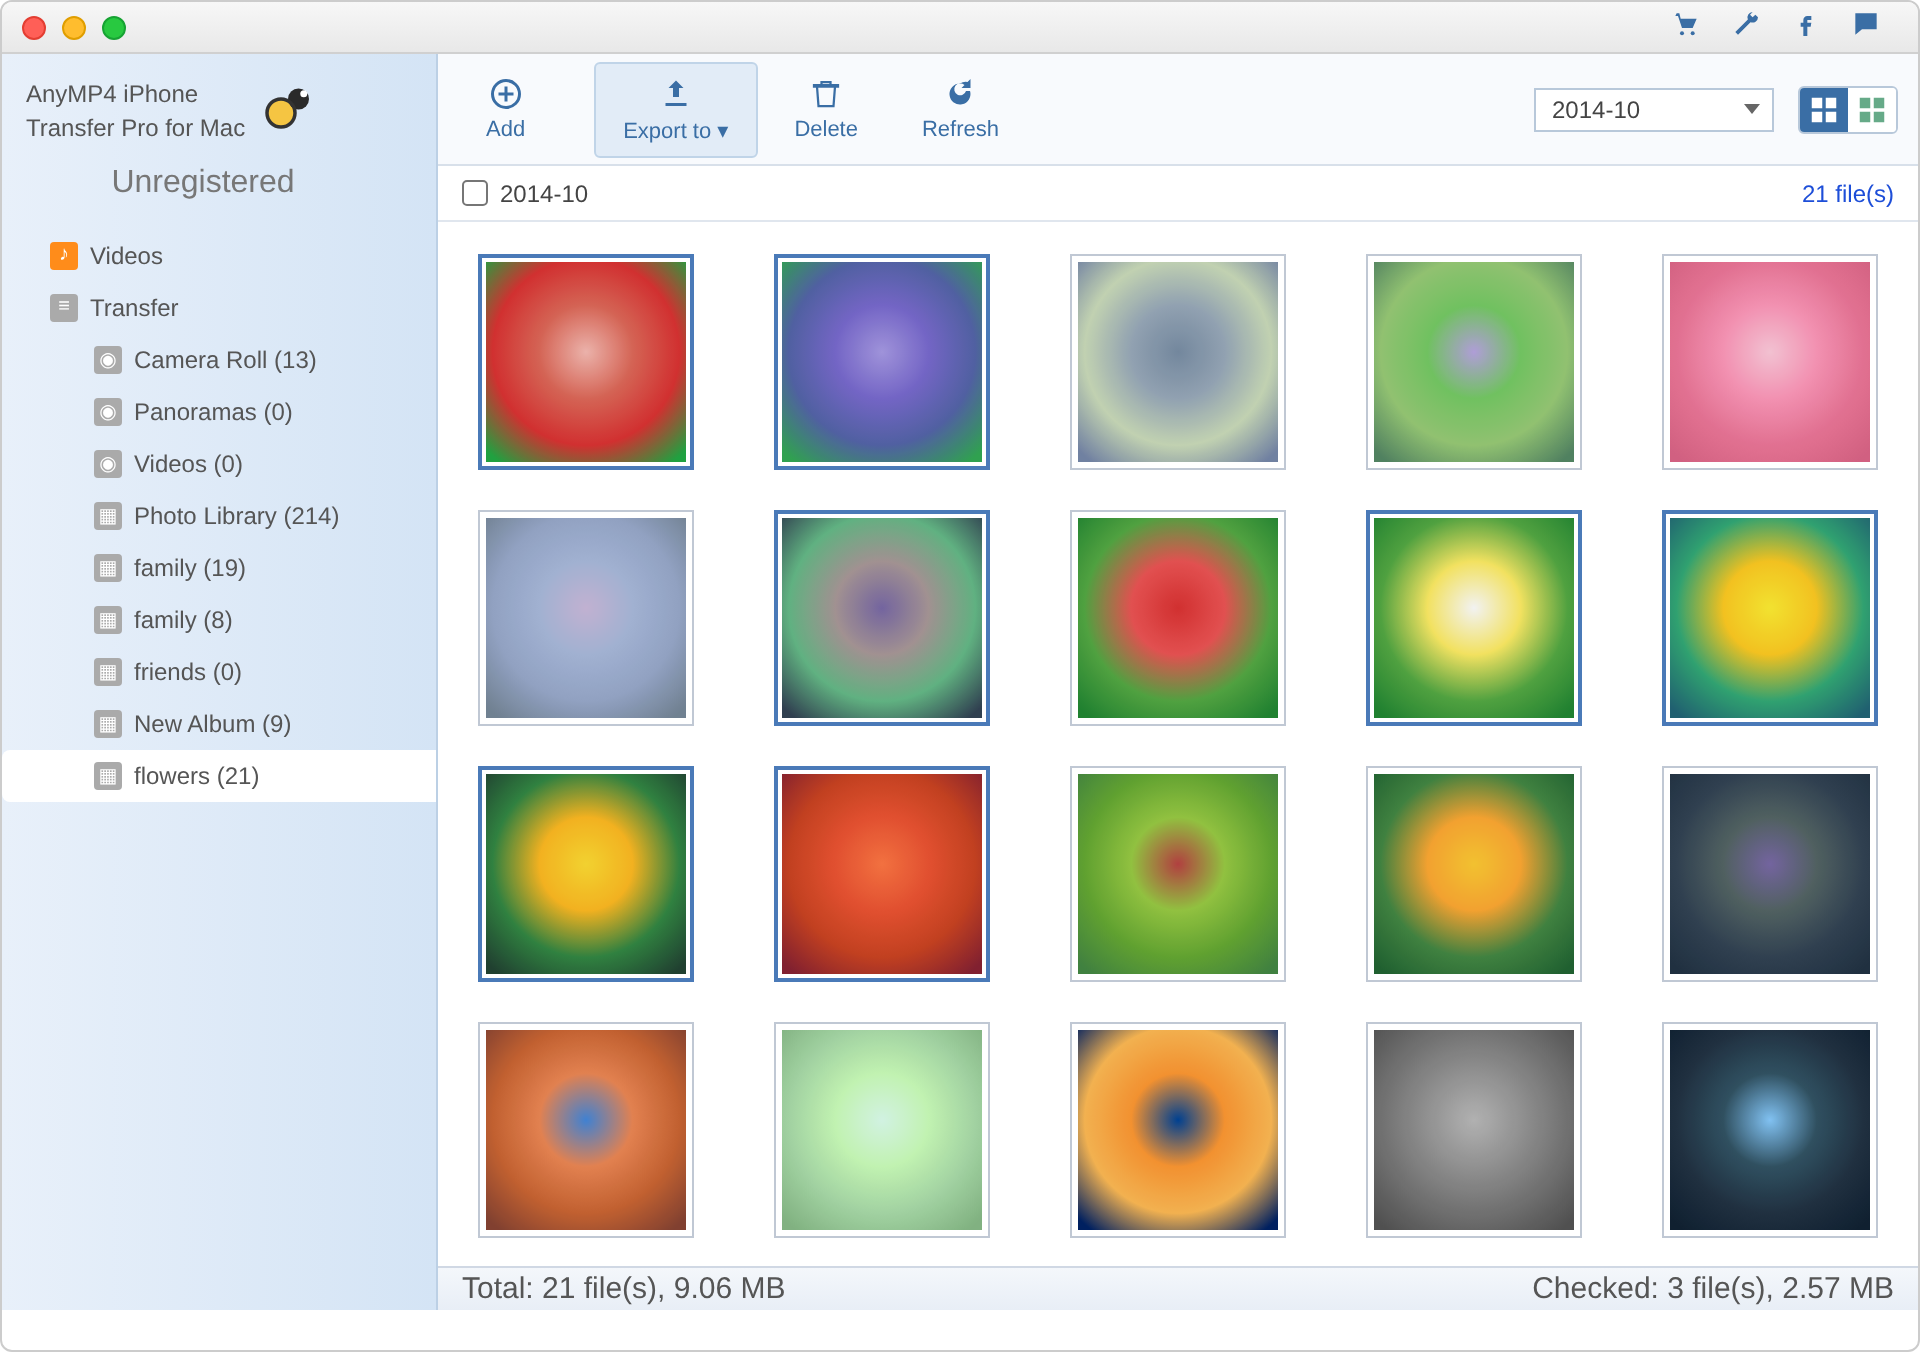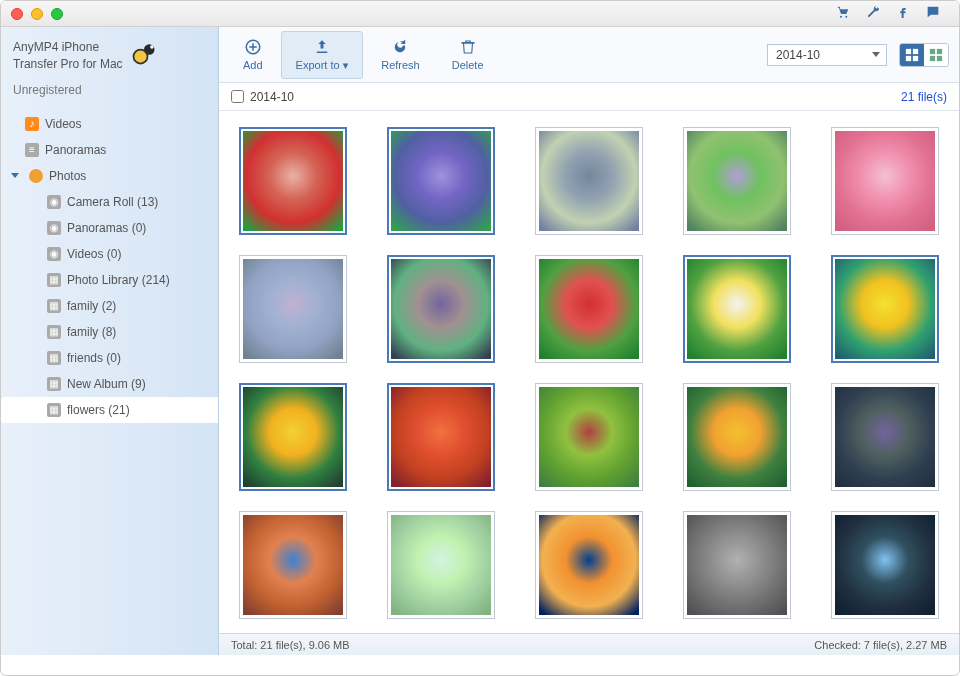--- a/index.html
+++ b/index.html
@@ -11,51 +11,51 @@
 .tl-close { background: #ff5f57; border: 1px solid #e33e32; }
 .tl-min { background: #ffbd2e; border: 1px solid #e09e00; }
 .tl-max { background: #28c940; border: 1px solid #17a333; }
 .header-icons { margin-left: auto; display: flex; gap: 14px; padding-right: 8px; color: #3a6ea5; }
 .header-icons svg { width: 16px; height: 16px; fill: #3a6ea5; }
 .body { display: flex; height: 628px; }
 .sidebar { width: 218px; background: linear-gradient(to right, #e8f0fa, #d4e4f5); border-right: 1px solid #bcd0e5; padding: 12px 0 0 0; overflow-y: auto; }
 .app-header { padding: 0 4px 10px 12px; display: flex; align-items: flex-start; gap: 7px; }
 .app-title { color: #555; font-size: 12px; line-height: 1.4; }
 .bee-icon { width: 28px; height: 28px; flex-shrink: 0; }
-.unreg { color: #777; padding: 0 28px 8px 12px; font-size: 12px; }
+.unreg { color: #777; padding: 0 28px 8px 12px; font-size: 16px; text-align: center; }
 .tree { padding: 6px 0; }
 .tree-item { display: flex; align-items: center; padding: 6px 8px 6px 24px; color: #555; cursor: pointer; gap: 6px; }
 .tree-item.level2 { padding-left: 46px; }
 .tree-item.selected { background: #fff; border-radius: 4px 0 0 4px; margin-right: -1px; }
 .tree-caret { width: 0; height: 0; border-left: 4px solid transparent; border-right: 4px solid transparent; border-top: 5px solid #3a6ea5; margin-right: 4px; margin-left: -14px; }
 .tree-icon { width: 14px; height: 14px; display: inline-flex; align-items: center; justify-content: center; font-size: 10px; }
 .ico-music { background: #ff8c1a; color: #fff; border-radius: 2px; }
 .ico-gray { background: #aaa; color: #fff; border-radius: 2px; }
 .ico-photo { background: #f0a030; border-radius: 50%; }
 .main { flex: 1; display: flex; flex-direction: column; background: #fff; }
 .toolbar { height: 56px; border-bottom: 1px solid #d8e0ea; display: flex; align-items: center; padding: 0 10px; gap: 4px; background: #f8fafd; }
 .tb-btn { display: flex; flex-direction: column; align-items: center; padding: 6px 14px; color: #3a6ea5; cursor: pointer; font-size: 11px; gap: 3px; border-radius: 3px; }
-.tb-btn.active { background: #e2ecf7; border: 1px solid #c0d4e8; }
+.tb-btn.active { background: #e2ecf7; border: 1px solid #c0d4e8; margin-left: 16px; }
 .tb-btn svg { width: 18px; height: 18px; fill: #3a6ea5; }
 .tb-spacer { flex: 1; }
 .tb-select { border: 1px solid #b8c8da; padding: 3px 24px 3px 8px; font-size: 12px; color: #444; background: #fff; position: relative; min-width: 120px; }
 .tb-select::after { content: ""; position: absolute; right: 6px; top: 7px; border-left: 4px solid transparent; border-right: 4px solid transparent; border-top: 5px solid #666; }
 .view-toggle { display: flex; margin-left: 8px; border: 1px solid #b8c8da; border-radius: 3px; overflow: hidden; }
 .view-btn { width: 24px; height: 22px; display: flex; align-items: center; justify-content: center; background: #fff; cursor: pointer; }
 .view-btn.active { background: #3a6ea5; }
 .view-btn svg { width: 14px; height: 14px; }
 .breadcrumb { height: 28px; border-bottom: 1px solid #e0e6ee; display: flex; align-items: center; padding: 0 12px; color: #444; font-size: 12px; }
 .breadcrumb input[type=checkbox] { margin-right: 6px; }
 .bc-count { margin-left: auto; color: #1d4ed8; }
 .grid-wrap { flex: 1; overflow-y: auto; padding: 16px 12px; }
 .grid { display: grid; grid-template-columns: repeat(5, 1fr); gap: 20px 24px; }
 .thumb { width: 108px; height: 108px; border: 1px solid #c0c8d4; padding: 3px; background: #fff; cursor: pointer; justify-self: center; }
 .thumb.sel { border: 2px solid #4a7ab8; padding: 2px; }
 .thumb-img { width: 100%; height: 100%; }
-.statusbar { height: 22px; border-top: 1px solid #d0d8e4; background: linear-gradient(#f4f7fb, #e8eef6); display: flex; align-items: center; padding: 0 12px; font-size: 11px; color: #555; }
+.statusbar { height: 22px; border-top: 1px solid #d0d8e4; background: linear-gradient(#f4f7fb, #e8eef6); display: flex; align-items: center; padding: 0 12px; font-size: 15px; color: #555; }
 .statusbar .right { margin-left: auto; }
 </style>
 </head>
 <body>
 
 <svg width="0" height="0" style="position:absolute">
 <defs id="grad-defs">
       <radialGradient id="g-rose" cx="50%" cy="45%" r="70%">
         <stop offset="0%" stop-color="#f8bcb4"></stop>
         <stop offset="33.33333333333333%" stop-color="#e06a5a"></stop>
@@ -219,46 +219,41 @@
           </svg>
       </div>
       <div class="unreg">Unregistered</div>
       <div class="tree" id="tree">
           <div class="tree-item">
             <span class="tree-icon ico-music">♪</span>
             <span>Videos</span>
           </div>
           <div class="tree-item">
             <span class="tree-icon ico-gray">≡</span>
-            <span>Panoramas</span>
-          </div>
-          <div class="tree-item">
-            <span class="tree-caret"></span>
-            <span class="tree-icon ico-photo"></span>
-            <span>Photos</span>
+            <span>Transfer</span>
           </div>
           <div class="tree-item level2">
             <span class="tree-icon ico-gray">◉</span>
             <span>Camera Roll (13)</span>
           </div>
           <div class="tree-item level2">
             <span class="tree-icon ico-gray">◉</span>
             <span>Panoramas (0)</span>
           </div>
           <div class="tree-item level2">
             <span class="tree-icon ico-gray">◉</span>
             <span>Videos (0)</span>
           </div>
           <div class="tree-item level2">
             <span class="tree-icon ico-gray">▦</span>
             <span>Photo Library (214)</span>
           </div>
           <div class="tree-item level2">
             <span class="tree-icon ico-gray">▦</span>
-            <span>family (2)</span>
+            <span>family (19)</span>
           </div>
           <div class="tree-item level2">
             <span class="tree-icon ico-gray">▦</span>
             <span>family (8)</span>
           </div>
           <div class="tree-item level2">
             <span class="tree-icon ico-gray">▦</span>
             <span>friends (0)</span>
           </div>
           <div class="tree-item level2">
@@ -282,29 +277,29 @@
           <span>Add</span>
         </div>
         <div class="tb-btn active">
           <svg viewBox="0 0 24 24">
               <path d="M12 3l5 5h-3v6h-4V8H7l5-5zM5 18h14v2H5z"></path>
             </svg>
           <span>Export to ▾</span>
         </div>
         <div class="tb-btn">
           <svg viewBox="0 0 24 24">
+              <path d="M6 7h12l-1 13H7L6 7zm3-3h6v2H9V4zM4 6h16v1H4z" fill="none" stroke="#3a6ea5" stroke-width="1.5"></path>
+            </svg>
+          <span>Delete</span>
+        </div>
+        <div class="tb-btn">
+          <svg viewBox="0 0 24 24">
               <path d="M12 5a7 7 0 1 0 6.7 5H16a4 4 0 1 1-1-4l-2 2h6V2l-2 2A7 7 0 0 0 12 5z"></path>
             </svg>
           <span>Refresh</span>
-        </div>
-        <div class="tb-btn">
-          <svg viewBox="0 0 24 24">
-              <path d="M6 7h12l-1 13H7L6 7zm3-3h6v2H9V4zM4 6h16v1H4z" fill="none" stroke="#3a6ea5" stroke-width="1.5"></path>
-            </svg>
-          <span>Delete</span>
         </div>
         <div class="tb-spacer"></div>
         <div class="tb-select">
           <span>2014-10</span>
         </div>
         <div class="view-toggle">
           <div class="view-btn active">
               <svg viewBox="0 0 16 16">
                 <rect x="1" y="1" width="6" height="6" fill="#fff"></rect>
                 <rect x="9" y="1" width="6" height="6" fill="#fff"></rect>
@@ -409,17 +404,17 @@
               </svg></div>
             <div class="thumb"><svg class="thumb-img" viewBox="0 0 100 100">
                 <rect width="100" height="100" fill="url(#g-light)"></rect>
                 <rect width="100" height="100" fill="rgba(0,0,0,0.05)"></rect>
               </svg></div>
           </div>
       </div>
 
       <div class="statusbar">
         <span>Total: 21 file(s), 9.06 MB</span>
-        <span class="right">Checked: 7 file(s), 2.27 MB</span>
+        <span class="right">Checked: 3 file(s), 2.57 MB</span>
       </div>
     </div>
   </div>
 </div>
 
 </body></html>

